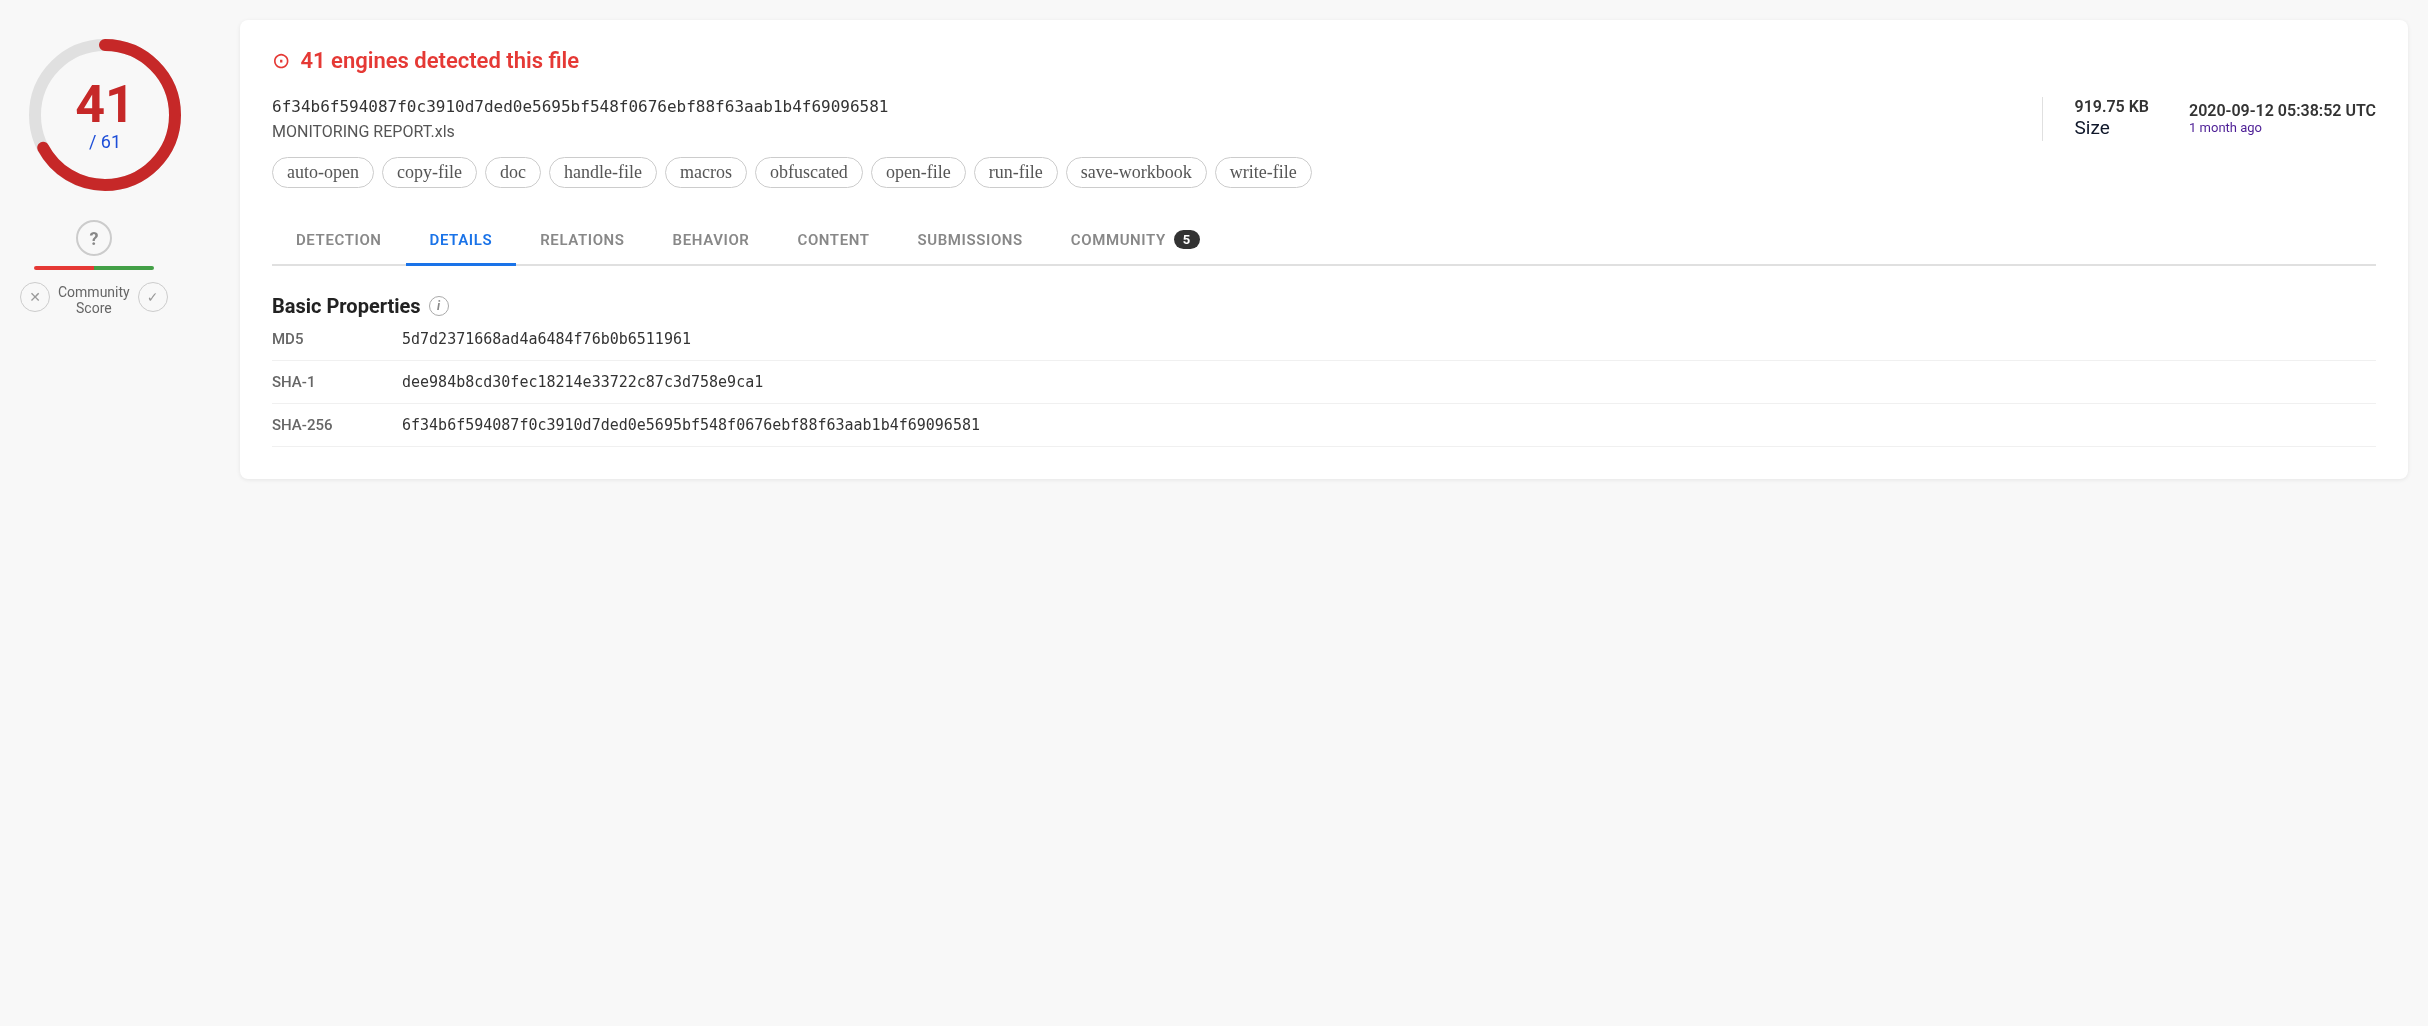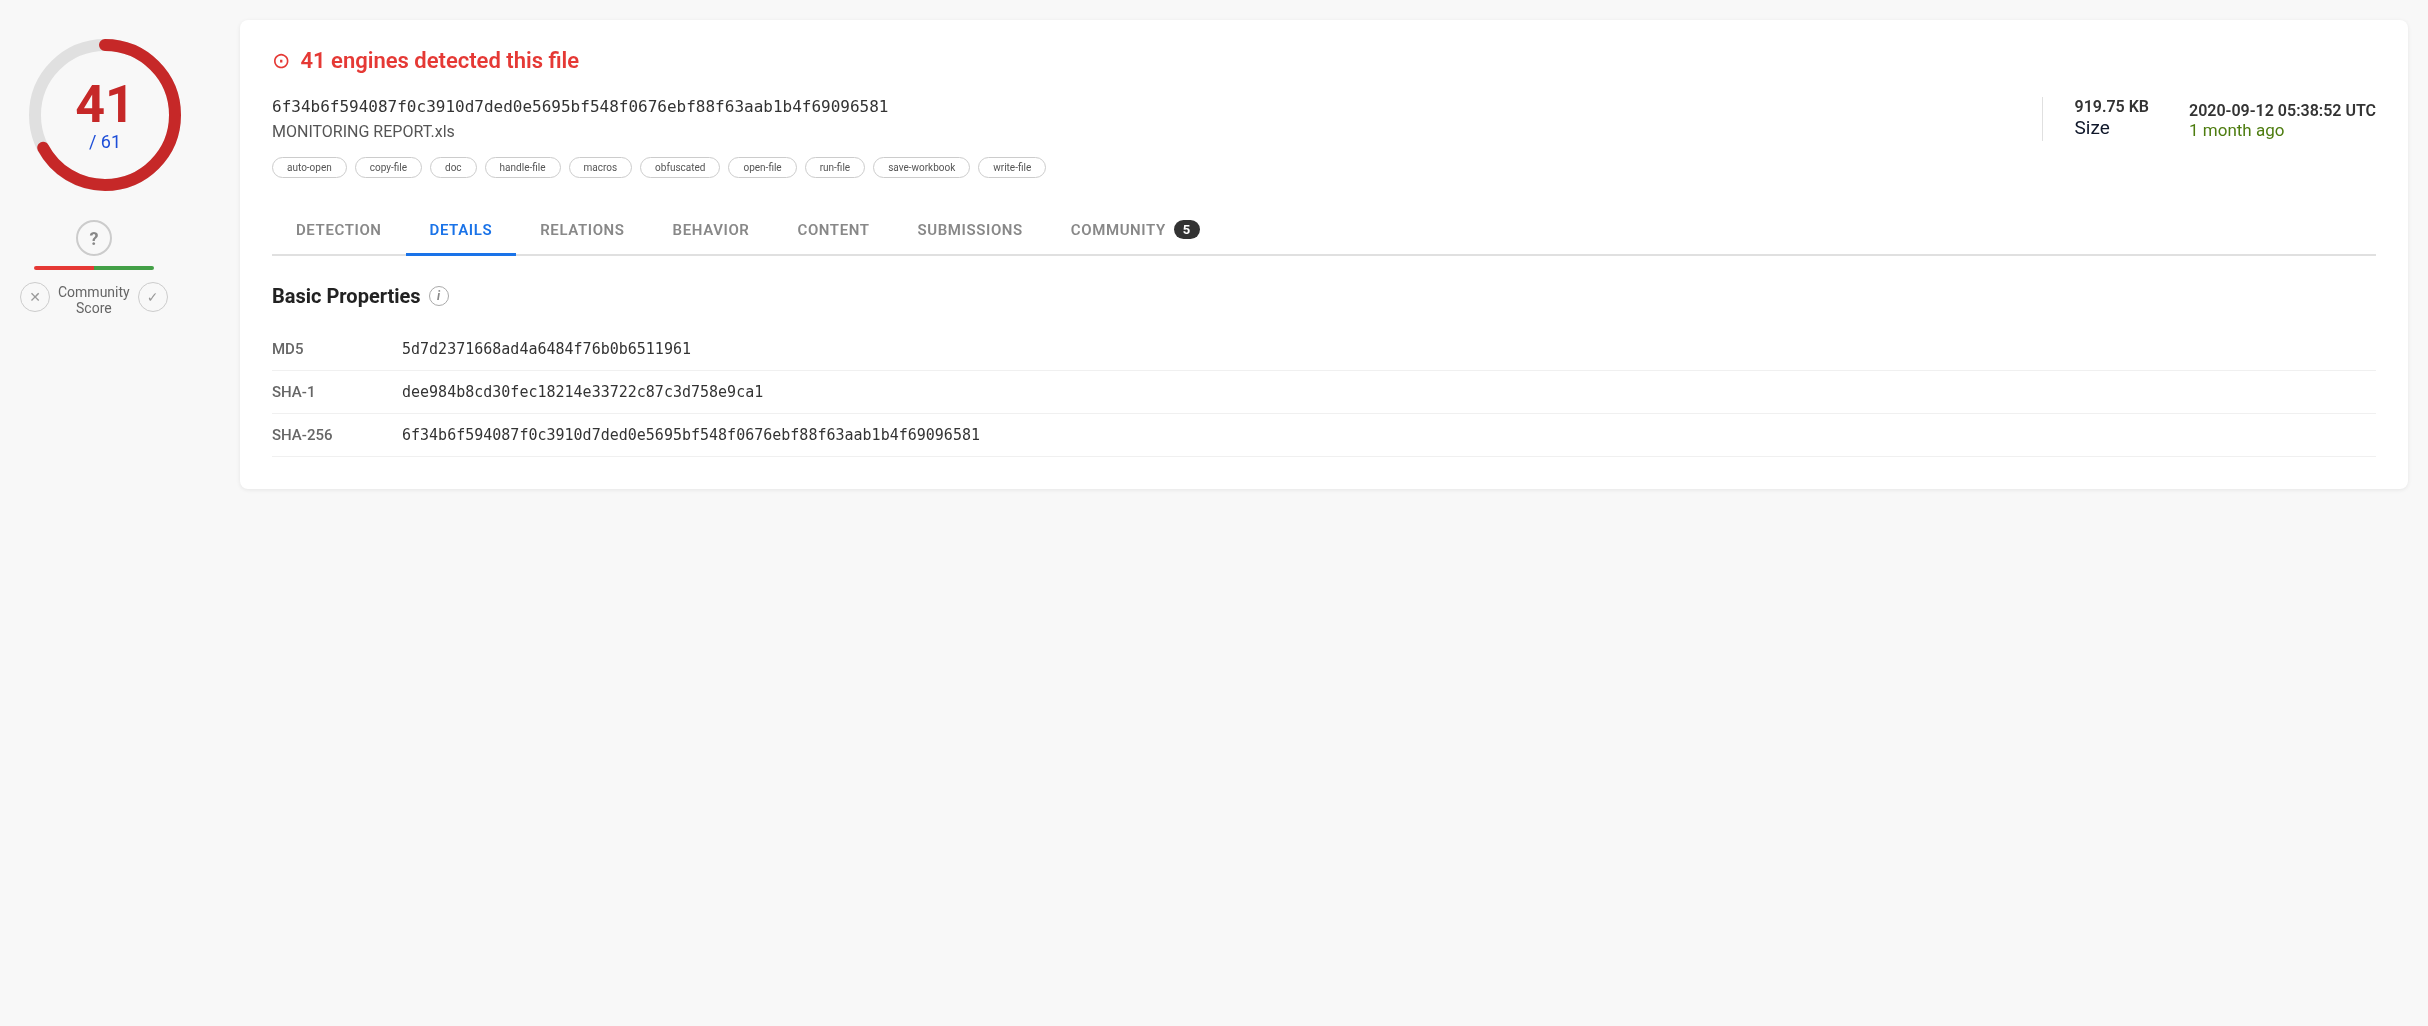--- a/index.html
+++ b/index.html
@@ -168,41 +168,42 @@
       font-size: 19px;
       color: #0f172a;
     }
     .file-date-val {
       font-size: 16px;
       font-weight: 600;
       color: #333;
       margin-top: 4px;
     }
     .file-date-ago {
-      font-size: 17px;
-      color: #4d7c0f;
+      font-size: 13px;
+      color: #4c1d95;
     }
     .file-size-block {
       display: flex;
       gap: 40px;
     }
     .tags-row {
       display: flex;
       flex-wrap: wrap;
       gap: 8px;
       margin-top: 16px;
     }
     .tag {
       padding: 4px 14px;
       border: 1.5px solid #ccc;
       border-radius: 20px;
-      font-size: 10px;
+      font-size: 18px;
       color: #555;
       background: #fff;
       cursor: pointer;
+      font-family: Liberation Serif, serif;
     }
 
     
     .tabs-row {
       display: flex;
       align-items: center;
       border-bottom: 2px solid #e0e0e0;
       margin-top: 28px;
       gap: 0;
     }
@@ -240,21 +241,20 @@
     .content-area {
       padding-top: 28px;
     }
     .section-title {
       font-size: 20px;
       font-weight: 700;
       color: #222;
       display: flex;
       align-items: center;
       gap: 8px;
-      margin-bottom: 20px;
     }
     .info-icon {
       width: 20px;
       height: 20px;
       border-radius: 50%;
       border: 1.5px solid #aaa;
       display: inline-flex;
       align-items: center;
       justify-content: center;
       color: #888;

